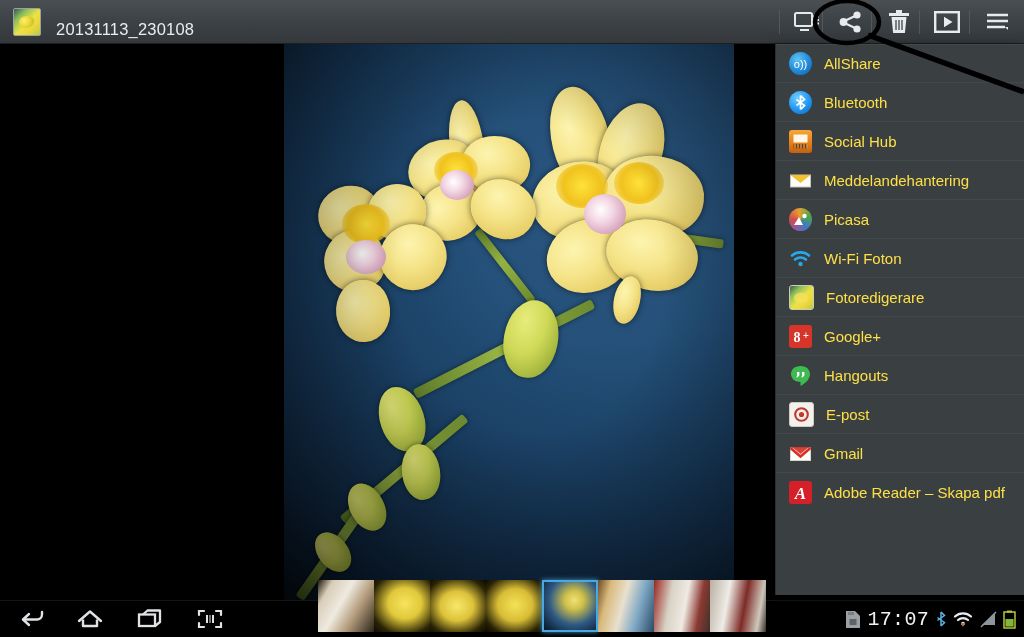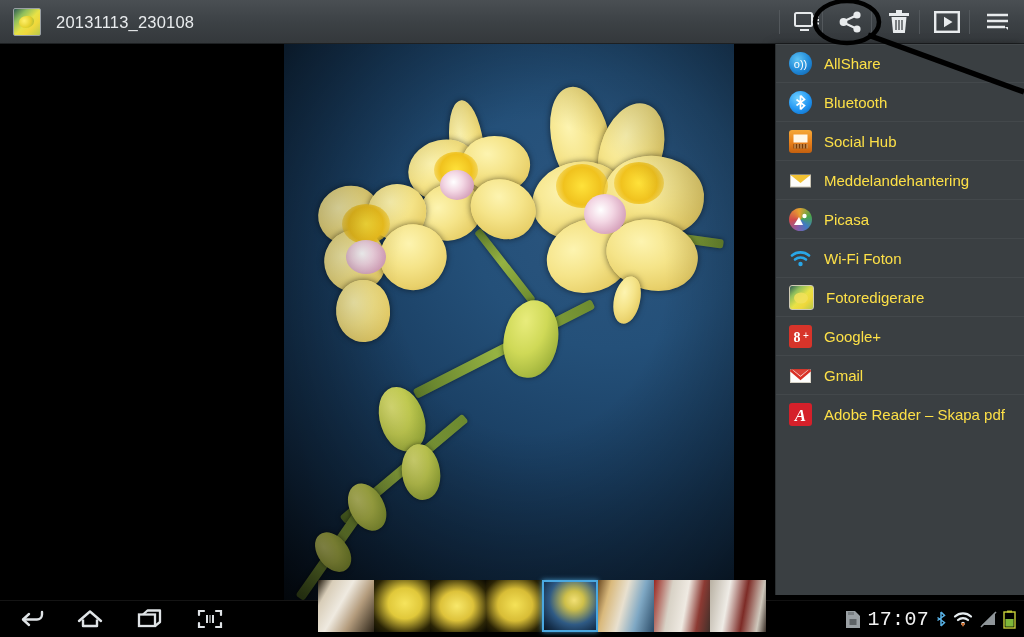--- a/index.html
+++ b/index.html
@@ -7,21 +7,21 @@
 
   
   #titlebar{position:absolute;left:0;top:0;width:1024px;height:44px;
     background:linear-gradient(180deg,#4a4f53 0%,#3c4145 52%,#34383b 100%);
     border-bottom:1px solid #1d2022;box-sizing:border-box;}
   #app-icon{position:absolute;left:13px;top:8px;width:28px;height:28px;border-radius:2px;
     border:1px solid #9aa0a4;box-sizing:border-box;overflow:hidden;
     background:linear-gradient(135deg,#2f5a52 0%,#8fbf5c 26%,#e8e246 52%,#f0d83c 70%,#b8c94a 100%);}
   #app-icon::after{content:"";position:absolute;left:5px;top:7px;width:15px;height:12px;border-radius:50% 40% 55% 45%;
     background:radial-gradient(circle at 35% 40%,#fff06a 0%,#e5d22f 55%,#9bb23c 100%);}
-  #title-text{position:absolute;left:56px;top:0;height:32px;line-height:44px;color:#e9ecee;
+  #title-text{position:absolute;left:56px;top:7px;height:32px;line-height:44px;color:#e9ecee;
     font-size:16.5px;letter-spacing:.2px;white-space:nowrap;}
 
   .tb-btn{position:absolute;top:0;height:44px;width:50px;display:flex;align-items:center;justify-content:center;}
   .tb-sep{position:absolute;top:10px;width:1px;height:24px;background:#53585c;}
   .tb-svg{display:block;}
 
   
   #stage{position:absolute;left:0;top:44px;width:1024px;height:556px;background:#000;}
   #photo{position:absolute;left:284px;top:0;width:450px;height:556px;overflow:hidden;
     background:
@@ -242,21 +242,39 @@
   <div class="mrow">
     <div class="mic" style="background:#d7342a;border-radius:3px;">
       <svg width="23" height="23" viewBox="0 0 23 23">
           <text x="8" y="17" font-size="14" fill="#fff" font-family="Liberation Serif" font-weight="bold" text-anchor="middle">8</text>
           <text x="17" y="14" font-size="10" fill="#fff" font-family="Liberation Sans" text-anchor="middle">+</text>
         </svg>
     </div>
     <div class="mlabel">Google+</div>
   </div>
 
-
+  <div class="mrow">
+    <div class="mic" style="background:transparent;">
+      <svg width="23" height="23" viewBox="0 0 23 23">
+          <path d="M11.5 2 C5.8 2 2 5.6 2 10 C2 14.4 5.8 18 11.5 18 L11.5 22 C16 19.5 21 15.5 21 10 C21 5.6 17.2 2 11.5 2 Z" fill="#3fba52"></path>
+          <path d="M8 8 h2.4 v3.2 l-1.6 2 h-1.6 l1.2-2 h-0.4 z M13 8 h2.4 v3.2 l-1.6 2 h-1.6 l1.2-2 h-0.4 z" fill="#fff"></path>
+        </svg>
+    </div>
+    <div class="mlabel">Hangouts</div>
+  </div>
+
+  <div class="mrow">
+    <div class="mic" style="background:#f2f1ee;border:1px solid #d0ccc0;">
+      <svg width="23" height="23" viewBox="0 0 23 23">
+          <circle cx="11.5" cy="11.5" r="6.3" fill="none" stroke="#c0392b" stroke-width="2.1"></circle>
+          <circle cx="11.5" cy="11.5" r="2.6" fill="#c0392b"></circle>
+        </svg>
+    </div>
+    <div class="mlabel">E-post</div>
+  </div>
 
   <div class="mrow">
     <div class="mic" style="background:transparent;">
       <svg width="23" height="23" viewBox="0 0 23 23">
           <rect x="1.5" y="6" width="20" height="12.5" fill="#fdfdfc" stroke="#d8d4c8" stroke-width="1"></rect>
           <path d="M1.5 6 L11.5 14.5 L21.5 6" fill="none" stroke="#d93025" stroke-width="2.6"></path>
           <path d="M3 5 L11.5 12 L20 5" fill="#d93025" opacity=".92"></path>
         </svg>
     </div>
     <div class="mlabel">Gmail</div>

